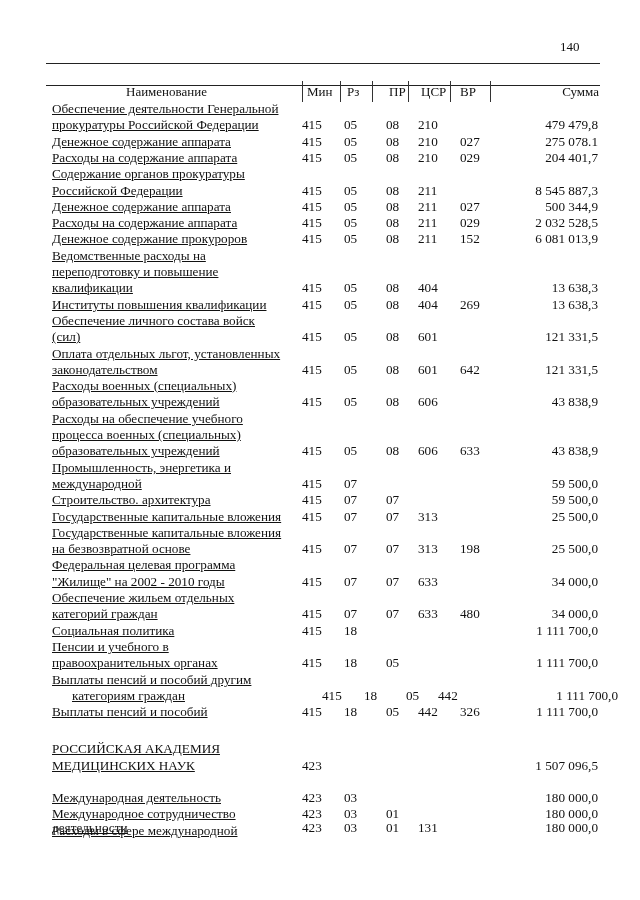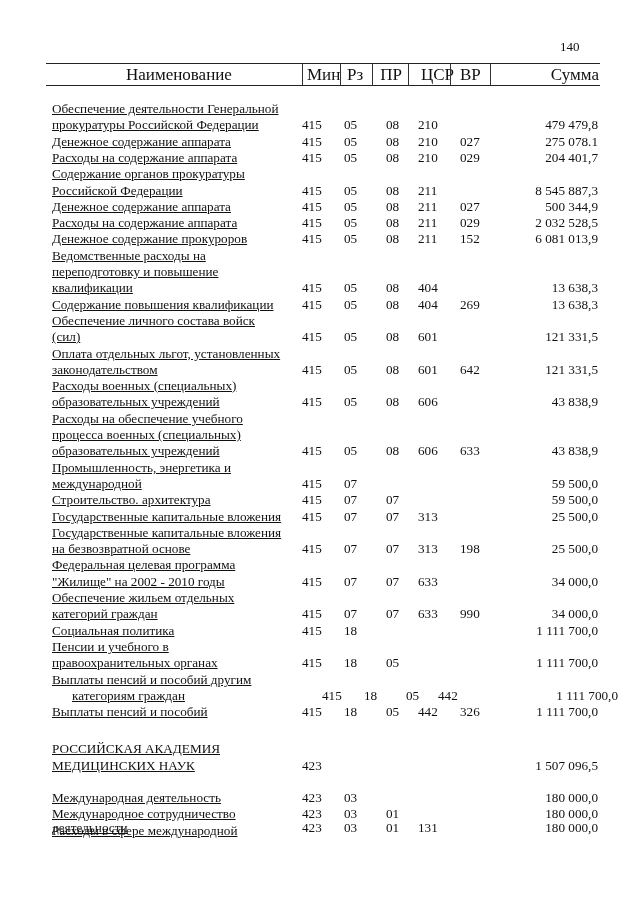--- a/index.html
+++ b/index.html
@@ -1,42 +1,42 @@
 <!DOCTYPE html>
 <html><head>
 <meta charset="utf-8">
 <style>
   html, body { margin:0; padding:0; background:#ffffff; }
   body { width:640px; height:900px; position:relative; overflow:hidden;
          font-family:"Liberation Serif", serif; color:#111; font-size:13.2px; }
   .page-num { position:absolute; top:39px; left:560px; font-size:13px; }
   .hdr { position:absolute; top:63px; left:46px; width:554px; height:21px;
          border-top:1.2px solid #222; border-bottom:1.2px solid #222; }
-  .hdr div { position:absolute; top:0; height:21px; line-height:21px; font-size:17px; }
+  .hdr div { position:absolute; top:17px; height:21px; line-height:21px; font-size:13px; }
   .hdr .vl { border-left:1px solid #333; }
   .row { position:absolute; left:0; width:640px; height:16px; line-height:16px; white-space:nowrap; }
   .row span { position:absolute; top:0; }
   .name { left:52px;text-decoration:underline; }
   .min { left:302px; }
   .rz { left:344px; }
   .pr { left:386px; }
   .csr { left:418px; }
   .vr { left:460px; }
   .sum { right:42px; text-align:right; }
 </style>
 </head>
 <body>
 
 <div class="page-num">140</div>
 
 <div class="hdr">
   <div style="left:80px;">Наименование</div>
   <div class="vl" style="left:256px; width:34px; padding-left:4px;">Мин</div>
   <div class="vl" style="left:294px; width:28px; padding-left:6px;">Рз</div>
-  <div class="vl" style="left:326px; width:32px; padding-left:5px; box-sizing:border-box;text-align:center;">ПР</div>
+  <div class="vl" style="left:326px; width:32px; padding-left:16px; box-sizing:border-box;">ПР</div>
   <div class="vl" style="left:362px; width:40px; padding-left:12px;">ЦСР</div>
   <div class="vl" style="left:404px; width:40px; padding-left:9px; box-sizing:border-box;">ВР</div>
   <div class="vl" style="left:444px; width:108px; text-align:right;">Сумма</div>
 </div>
 
 <div id="rows-container">
     <div class="row" style="top: 101px;">
       <span class="name">Обеспечение деятельности Генеральной</span>
       <span class="min"></span>
       <span class="rz"></span>
@@ -138,21 +138,21 @@
     <div class="row" style="top: 280px;">
       <span class="name">квалификации</span>
       <span class="min">415</span>
       <span class="rz">05</span>
       <span class="pr">08</span>
       <span class="csr">404</span>
       <span class="vr"></span>
       <span class="sum">13 638,3</span>
     </div>
     <div class="row" style="top: 297px;">
-      <span class="name">Содержание повышения квалификации</span>
+      <span class="name">Институты повышения квалификации</span>
       <span class="min">415</span>
       <span class="rz">05</span>
       <span class="pr">08</span>
       <span class="csr">404</span>
       <span class="vr">269</span>
       <span class="sum">13 638,3</span>
     </div>
     <div class="row" style="top: 313px;">
       <span class="name">Обеспечение личного состава войск</span>
       <span class="min"></span>
@@ -314,21 +314,21 @@
       <span class="csr"></span>
       <span class="vr"></span>
       <span class="sum"></span>
     </div>
     <div class="row" style="top: 606px;">
       <span class="name">категорий граждан</span>
       <span class="min">415</span>
       <span class="rz">07</span>
       <span class="pr">07</span>
       <span class="csr">633</span>
-      <span class="vr">990</span>
+      <span class="vr">480</span>
       <span class="sum">34 000,0</span>
     </div>
     <div class="row" style="top: 623px;">
       <span class="name">Социальная политика</span>
       <span class="min">415</span>
       <span class="rz">18</span>
       <span class="pr"></span>
       <span class="csr"></span>
       <span class="vr"></span>
       <span class="sum">1 111 700,0</span>

